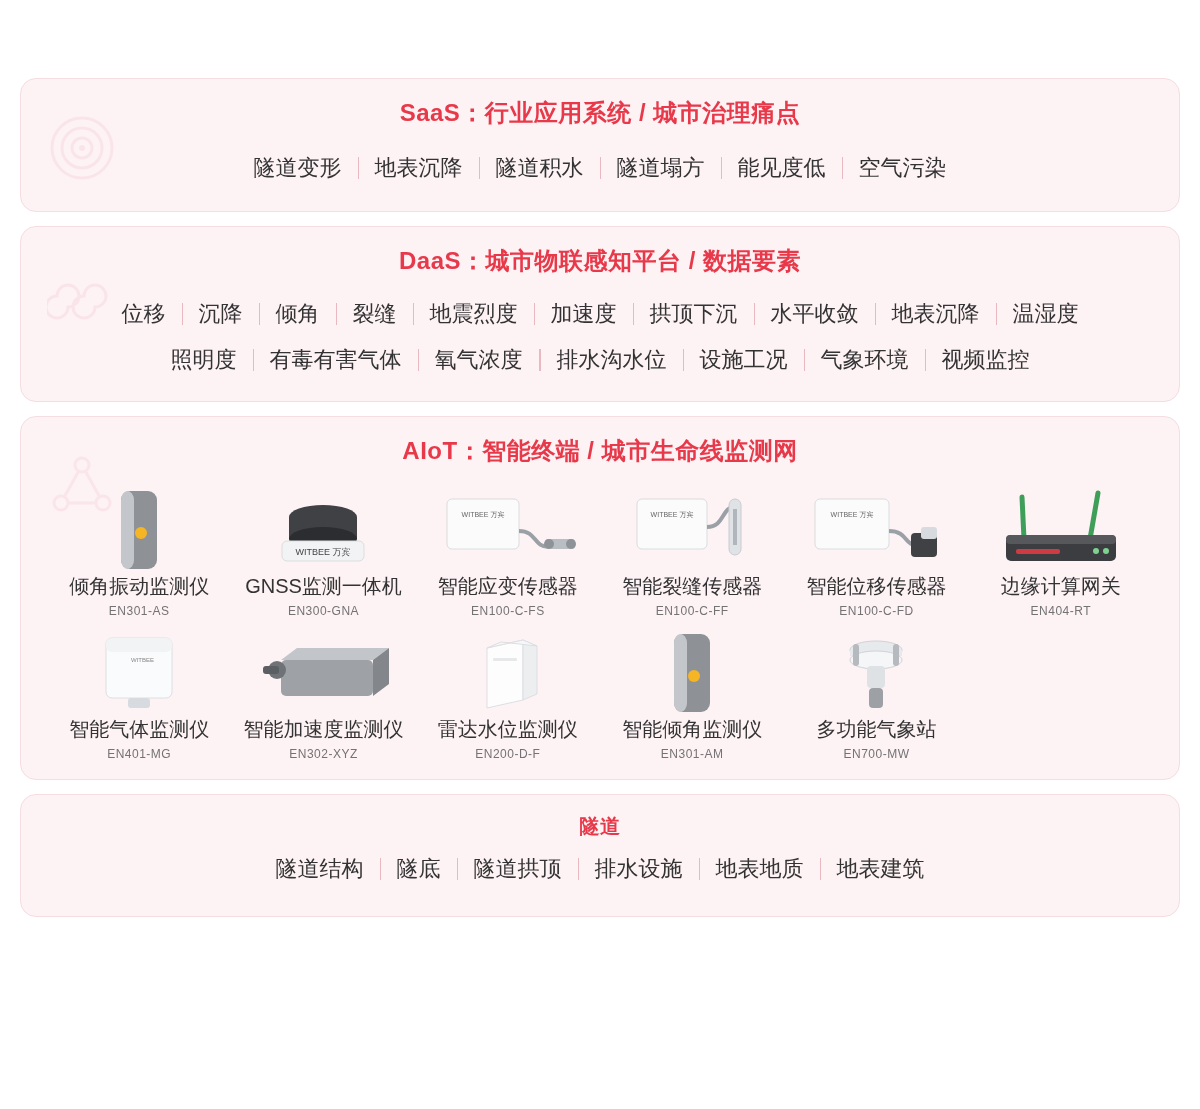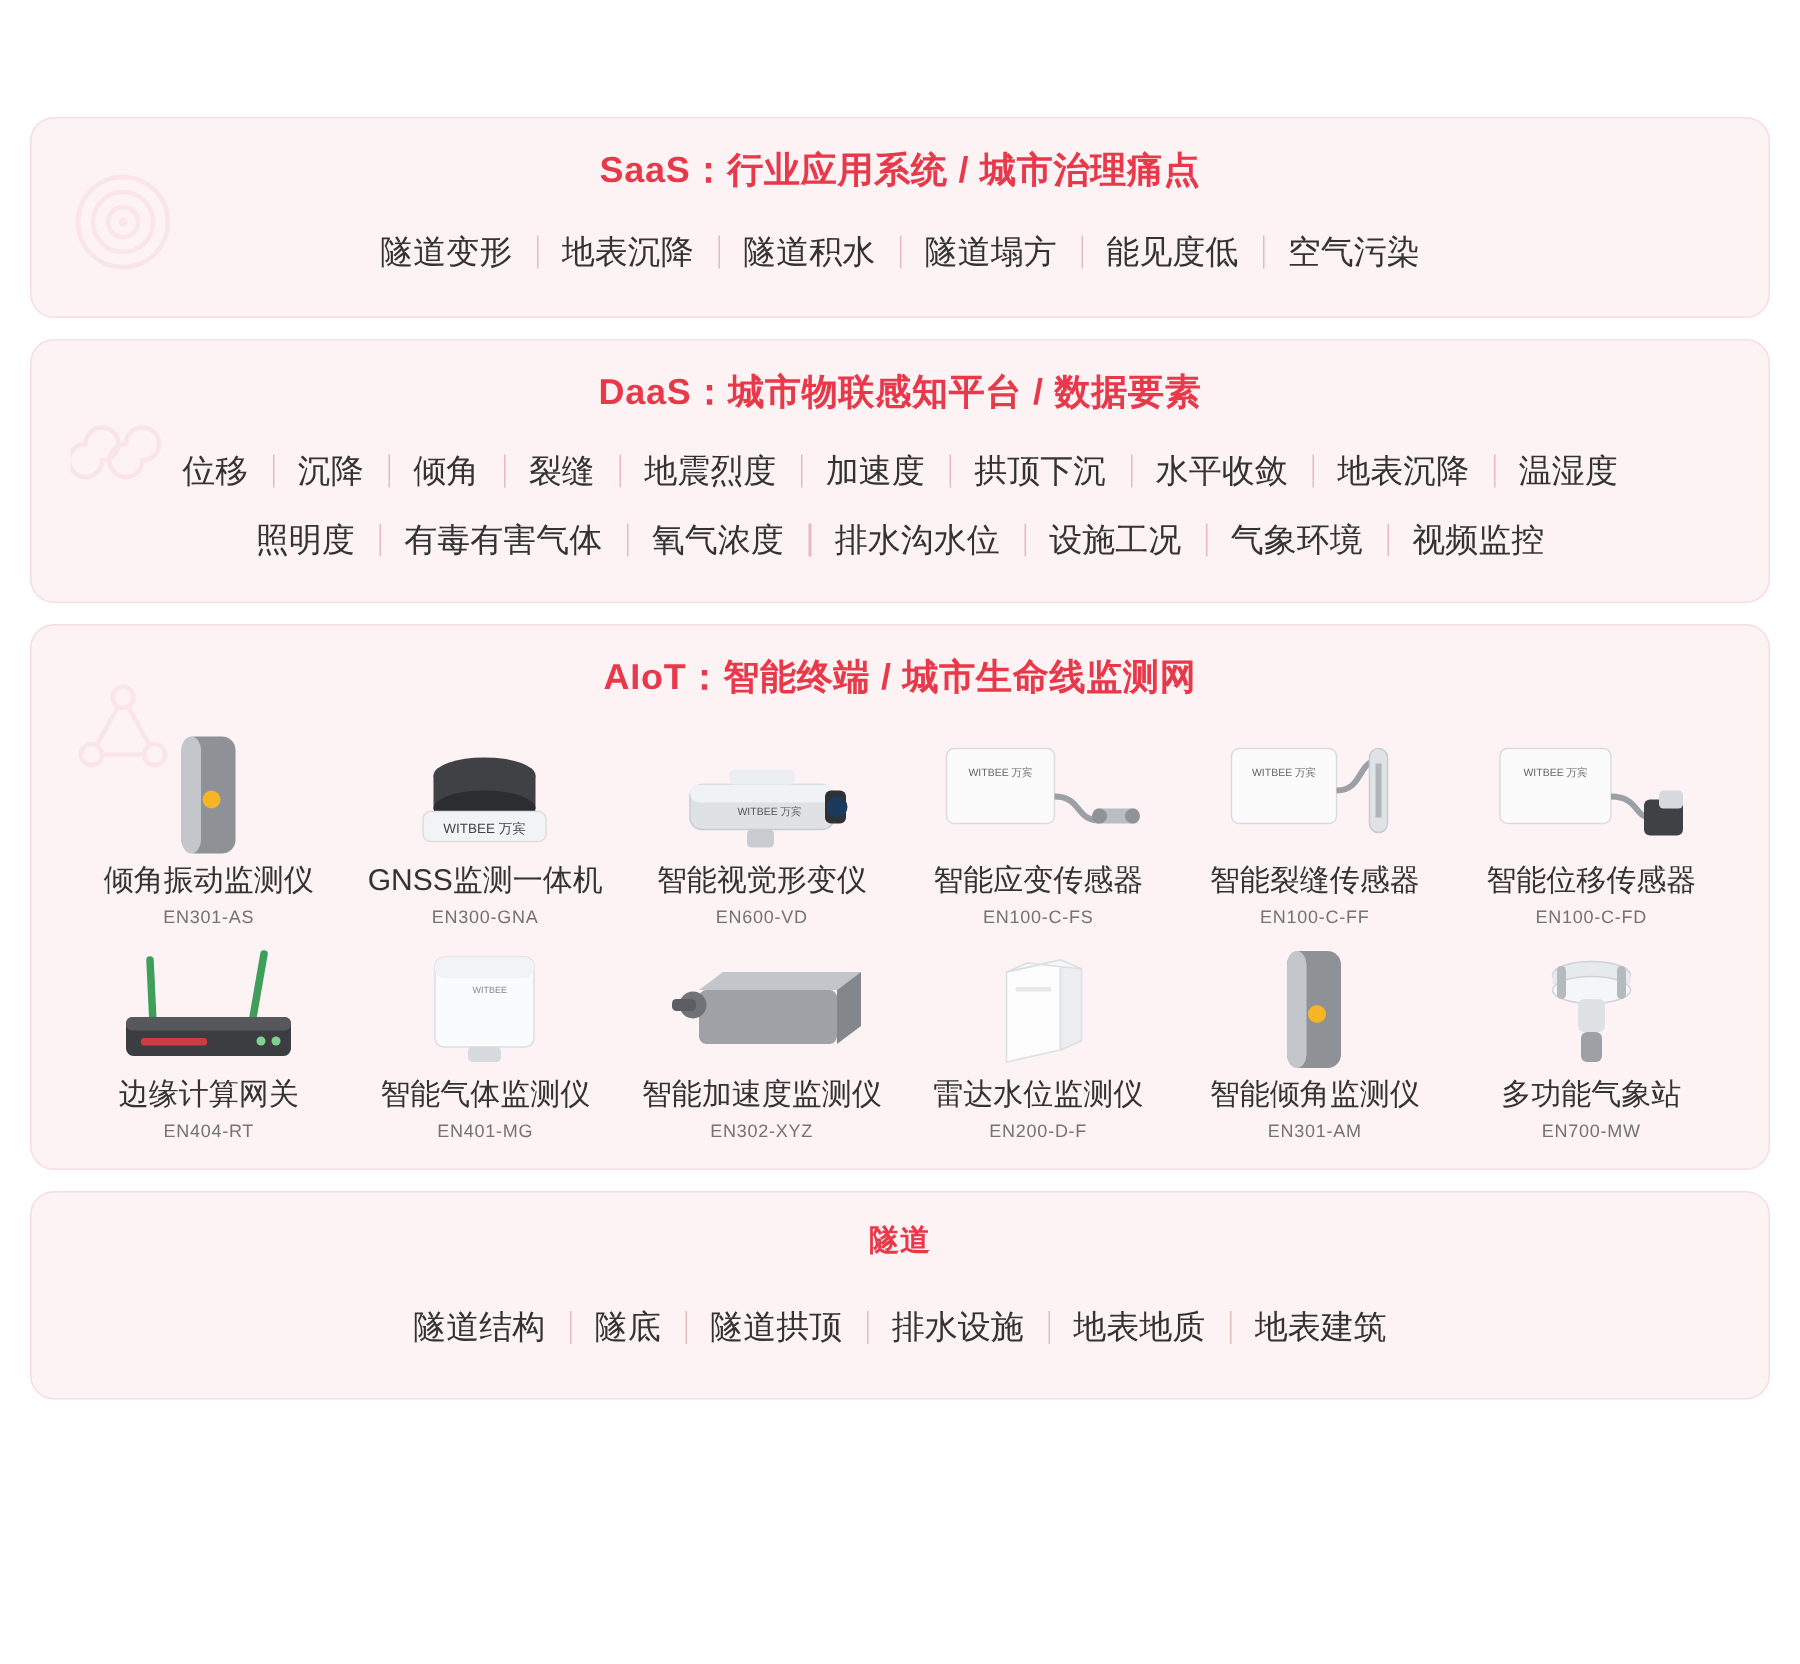--- a/index.html
+++ b/index.html
@@ -103,21 +103,21 @@
     font-size: 12px;
     color: #737373;
     margin-top: 4px;
     letter-spacing: .5px;
     white-space: nowrap;
   }
 
   
   .bottom { padding-bottom: 26px; }
   .bottom .card-title { font-size: 20px; }
-  .bottom .divider-row { margin-top: 20px; }
+  .bottom .divider-row { margin-top: 4px; }
 </style>
 </head>
 <body>
 
 <div class="page">
 
   <section class="card saas">
     <svg class="wm" viewBox="0 0 70 70">
       <circle cx="35" cy="35" r="30" fill="none" stroke="#f7d9df" stroke-width="3"></circle>
       <circle cx="35" cy="35" r="20" fill="none" stroke="#f7d9df" stroke-width="3"></circle>
@@ -223,35 +223,20 @@
             <rect x="21" y="30" width="68" height="22" fill="#3f4145"></rect>
             <ellipse cx="55" cy="52" rx="34" ry="12" fill="#2b2d30"></ellipse>
             <rect x="14" y="54" width="82" height="20" rx="5" fill="#f2f3f5" stroke="#ddd"></rect>
             <text x="55" y="68" font-size="9" text-anchor="middle" fill="#444" font-family="Liberation Sans, sans-serif">WITBEE 万宾</text>
           </svg>
         </div>
         <div class="dev-name">GNSS监测一体机</div>
         <div class="dev-model">EN300-GNA</div>
       </div>
 
-      <div class="device">
-        <div class="dev-img">
-          <svg width="140" height="86" viewBox="0 0 140 86">
-            <rect x="22" y="36" width="96" height="30" rx="8" fill="#dfe2e5" stroke="#c8ccd0"></rect>
-            <rect x="22" y="36" width="96" height="12" rx="6" fill="#f0f2f4"></rect>
-            <rect x="112" y="40" width="14" height="22" rx="4" fill="#2f3134"></rect>
-            <circle cx="120" cy="51" r="7" fill="#1b3a5c"></circle>
-            <rect x="48" y="26" width="44" height="10" rx="4" fill="#eceff1"></rect>
-            <rect x="60" y="66" width="18" height="12" rx="3" fill="#c8ccd0"></rect>
-            <text x="75" y="56" font-size="7" text-anchor="middle" fill="#555" font-family="Liberation Sans, sans-serif">WITBEE 万宾</text>
-          </svg>
-        </div>
-        <div class="dev-name">智能视觉形变仪</div>
-        <div class="dev-model">EN600-VD</div>
-      </div>
 
       <div class="device">
         <div class="dev-img">
           <svg width="150" height="86" viewBox="0 0 150 86">
             <rect x="14" y="12" width="72" height="50" rx="5" fill="#fbfbfc" stroke="#d9dcdf"></rect>
             <text x="50" y="30" font-size="7" text-anchor="middle" fill="#666" font-family="Liberation Sans, sans-serif">WITBEE 万宾</text>
             <path d="M86 44 C104 44 100 60 116 60" fill="none" stroke="#9aa0a6" stroke-width="4"></path>
             <rect x="112" y="52" width="30" height="10" rx="3" fill="#b9bec3"></rect>
             <circle cx="116" cy="57" r="5" fill="#8e9398"></circle>
             <circle cx="138" cy="57" r="5" fill="#8e9398"></circle>

